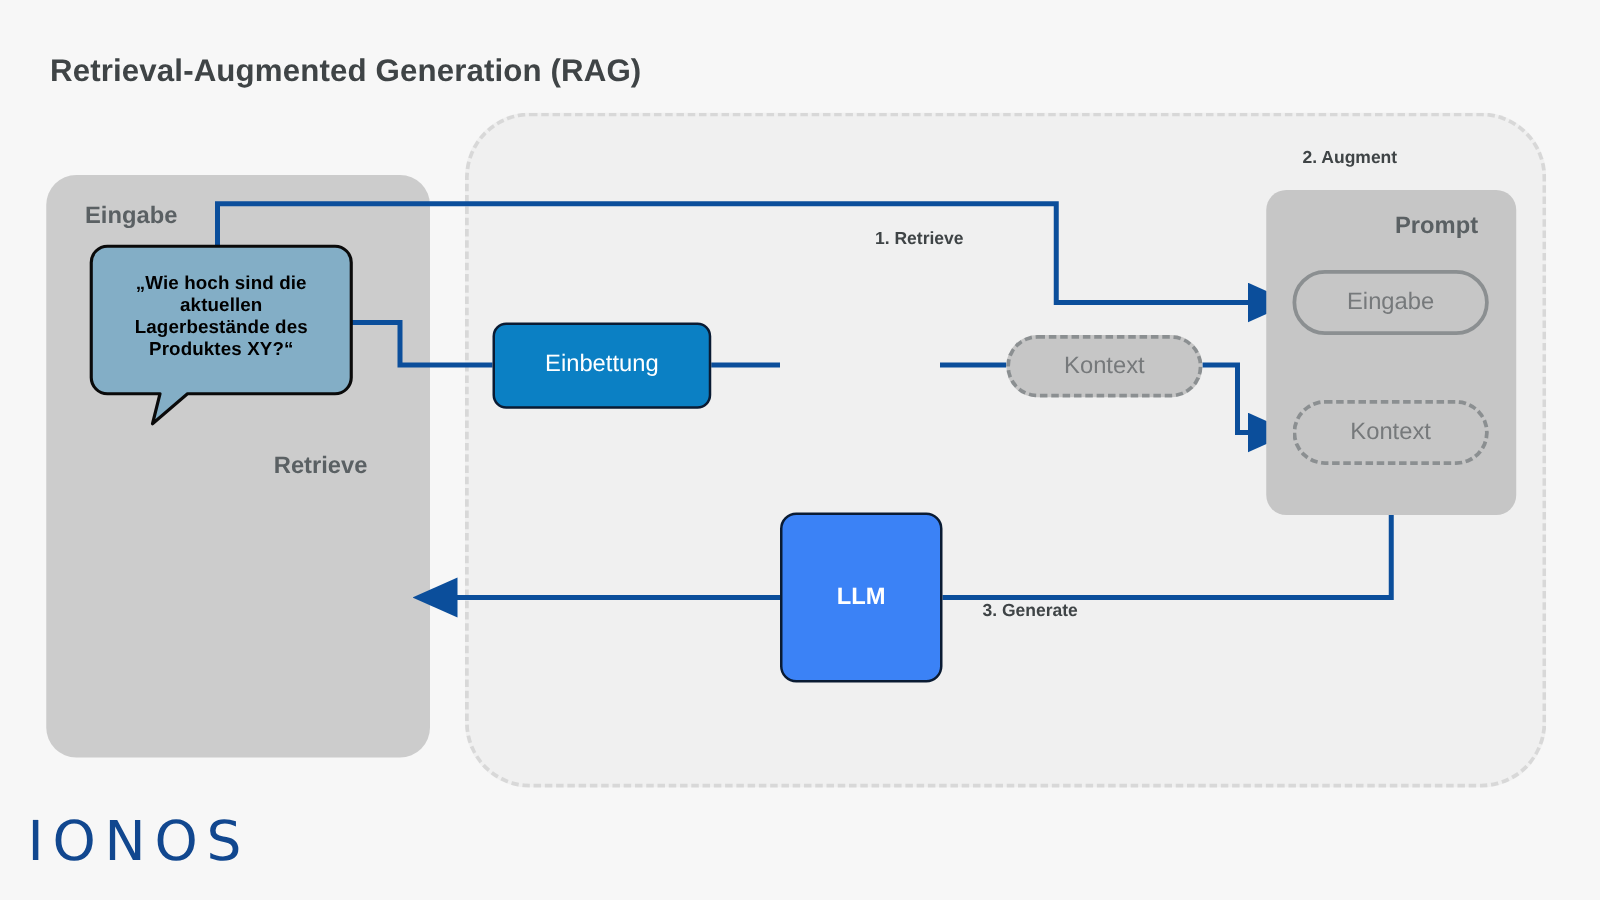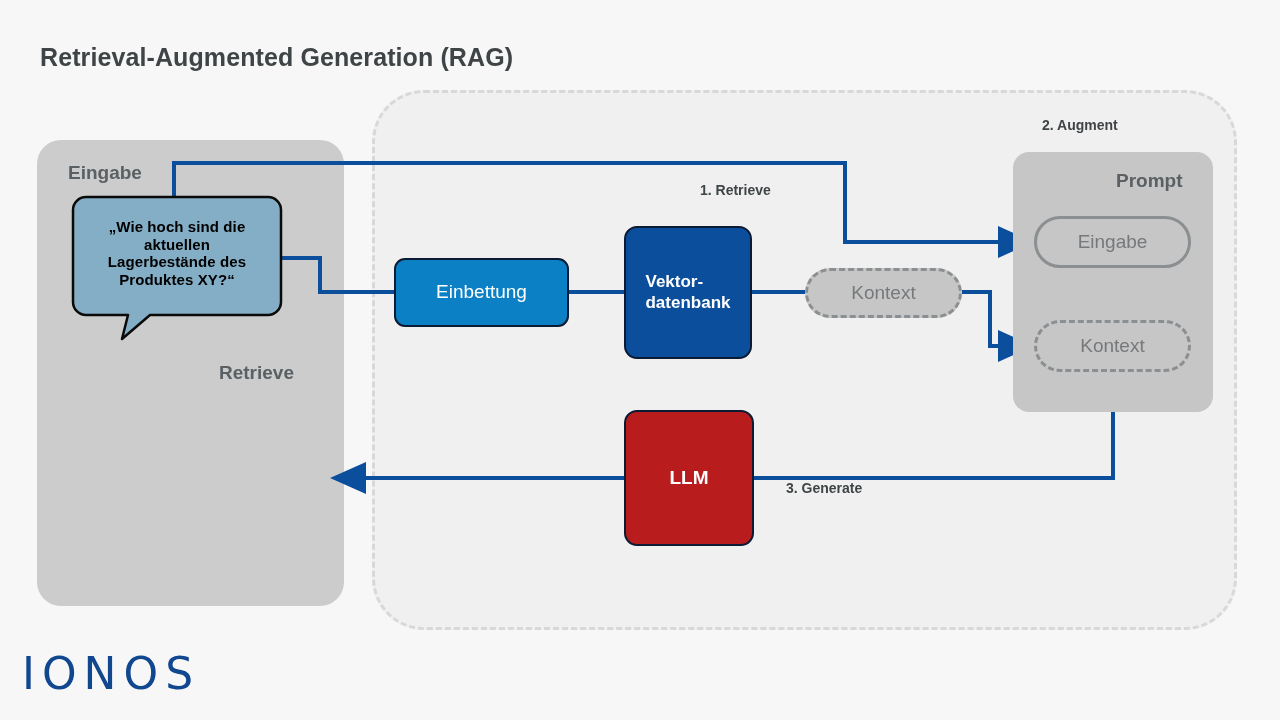--- a/index.html
+++ b/index.html
@@ -81,41 +81,41 @@
   #output-bubble-text { left: 16px; top: 18px; width: 258px; font-size: 15px; }
 
   
   .proc-box {
     position: absolute;
     border: 2px solid #0a1b33;
     box-sizing: border-box;
     display: flex;
     align-items: center;
     justify-content: center;
-    text-align: left;
+    text-align: right;
     color: #ffffff;
     line-height: 1.18;
   }
   #embedding-box {
     left: 394px; top: 258px; width: 175px; height: 69px;
     background: #0b80c4;
     border-radius: 11px;
     font-size: 19px;
     font-weight: normal;
   }
   #vectordb-box {
     left: 624px; top: 226px; width: 128px; height: 133px;
     background: #0b4e9b;
     border-radius: 13px;
     font-size: 17px;
     font-weight: bold;
   }
   #llm-box {
     left: 624px; top: 410px; width: 130px; height: 136px;
-    background: #b91c1c;
+    background: #3b82f6;
     border-radius: 13px;
     font-size: 19px;
     font-weight: bold;
   }
 
   
   .step-label {
     font-size: 14px;
     font-weight: bold;
     color: #3f4446;
@@ -225,26 +225,20 @@
 
 
   <div class="abs step-label" id="step-retrieve">1. Retrieve</div>
   <div class="abs step-label" id="step-augment">2. Augment</div>
   <div class="abs step-label" id="step-generate">3. Generate</div>
 
   <div class="proc-box" id="embedding-box">
     <span>Einbettung</span>
   </div>
 
-  <div class="proc-box" id="vectordb-box">
-    <span>
-      <span>Vektor-</span><br>
-      <span>datenbank</span>
-    </span>
-  </div>
 
   <div class="proc-box" id="llm-box">
     <span>LLM</span>
   </div>
 
   <div class="pill" id="context-pill">
     <span>Kontext</span>
   </div>
 
   <div class="abs" id="prompt-group"></div>

